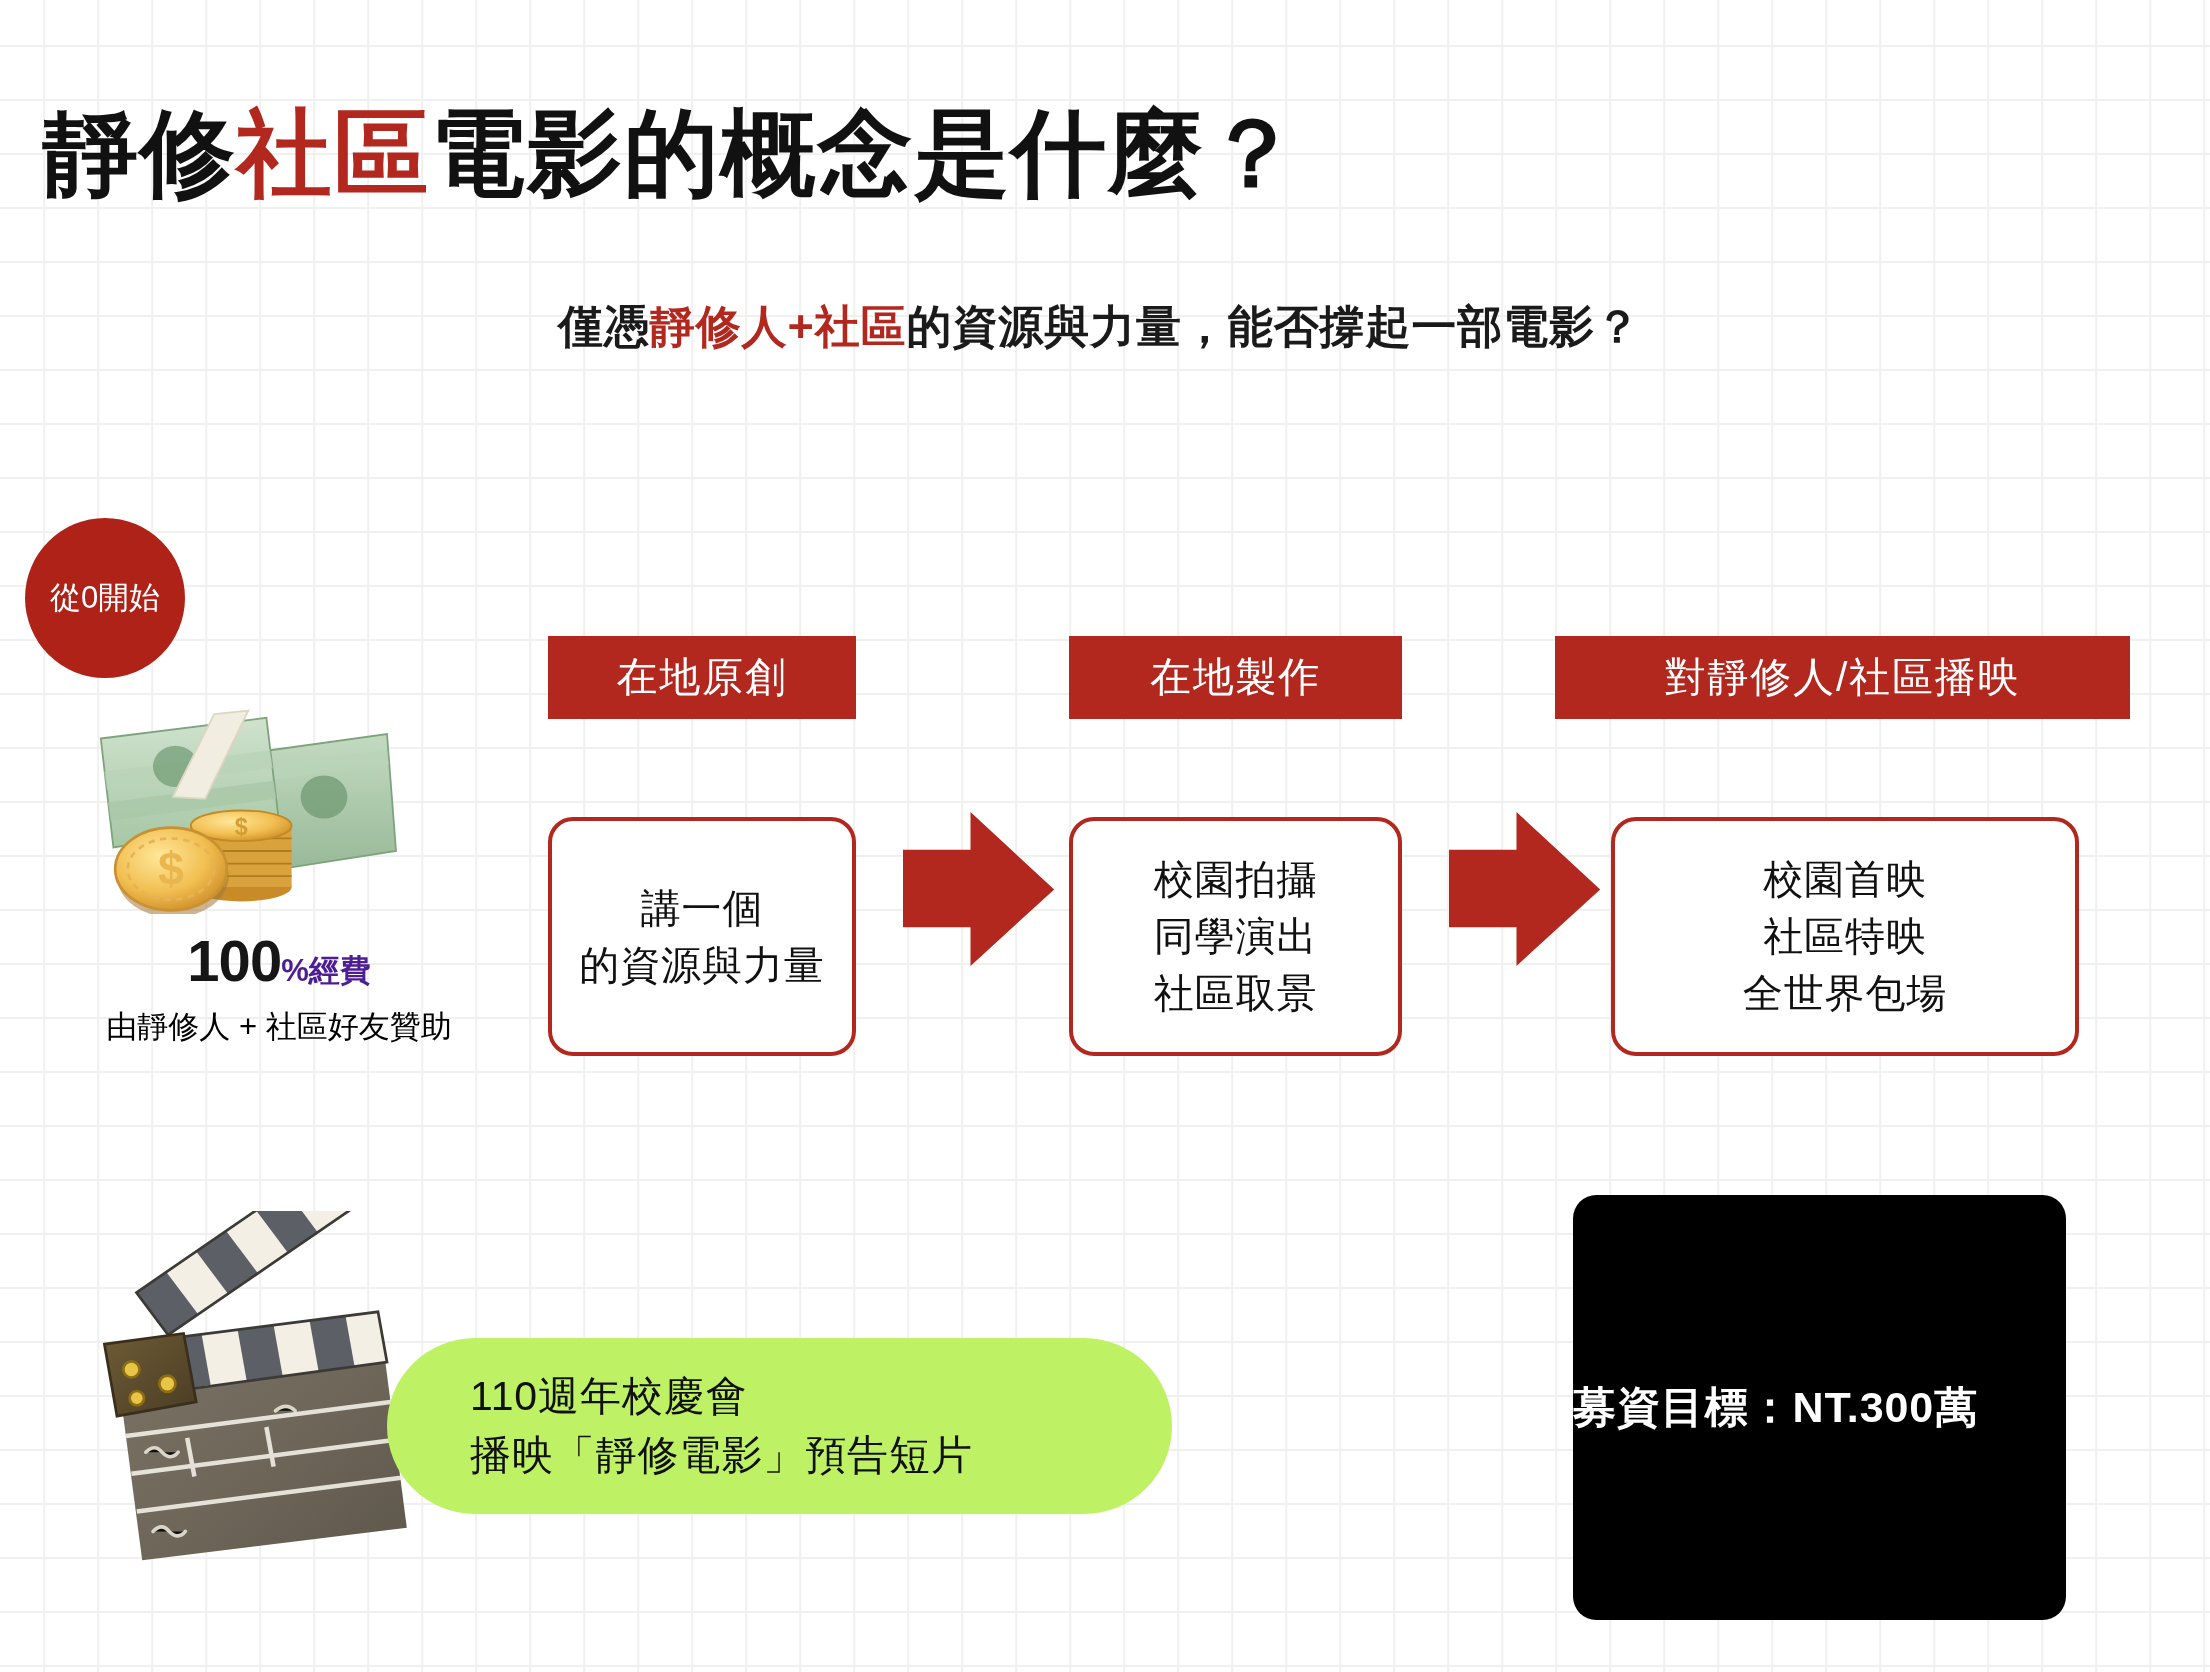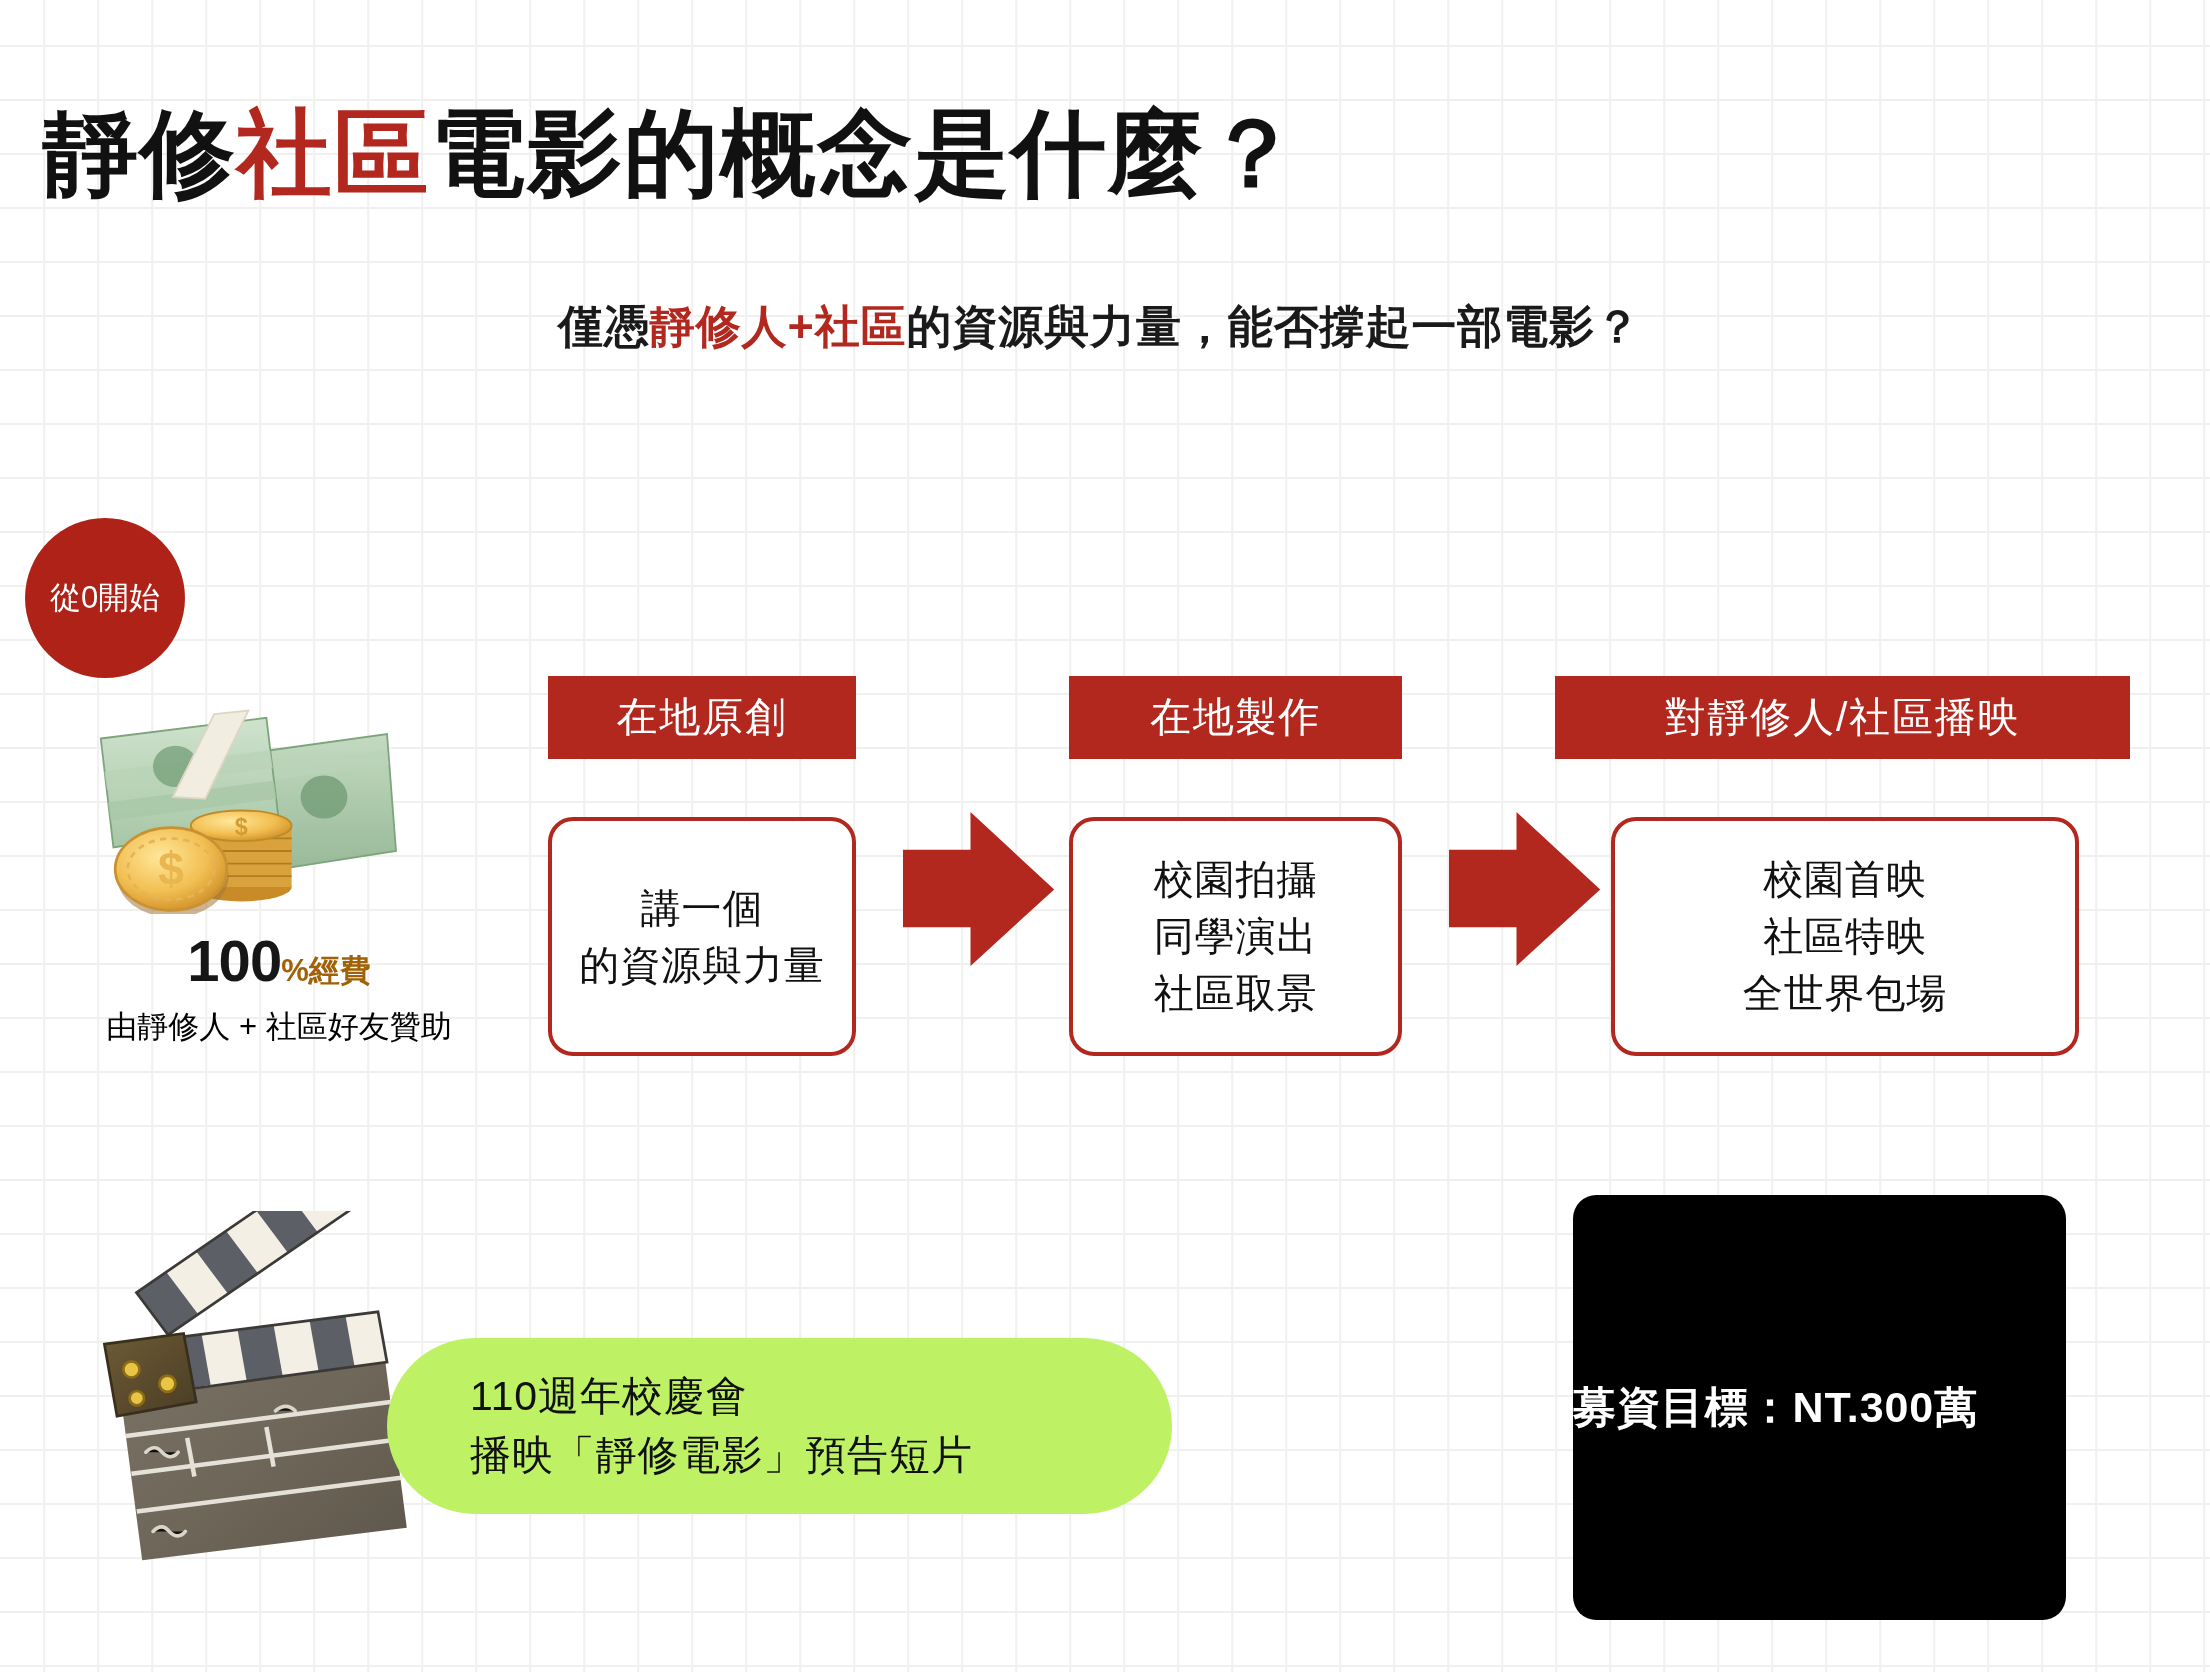--- a/index.html
+++ b/index.html
@@ -52,31 +52,31 @@
 
   
   #money-illustration{ position:absolute; left:90px; top:671px; width:315px; height:243px; }
 
   
   #budget-figure{
     position:absolute; left:99px; top:927px; width:360px;
     text-align:center; white-space:nowrap;
   }
   #budget-figure .num{ font-size:58px; font-weight:800; color:#161616; letter-spacing:-0.9px; }
-  #budget-figure .unit{ font-size:31px; font-weight:800; color:#a16207; }
+  #budget-figure .unit{ font-size:31px; font-weight:800; color:#4c1d95; }
   #budget-note{
     position:absolute; left:90px; top:1006px; width:378px;
     text-align:center; font-size:31px; color:#000000; white-space:nowrap;
   }
 
   
   .phase-header{
     position:absolute; height:83px;
     background:#B2281F;
-    display:flex; align-items:center; justify-content:center;margin-top:40px;
+    display:flex; align-items:center; justify-content:center;
   }
   .phase-header .lbl{
     color:#ffffff; font-size:41px; font-weight:500; white-space:nowrap; letter-spacing:1.8px;
   }
 
   .phase-card{
     position:absolute;
     border:4.5px solid #B2281F; border-radius:25px; background:#ffffff;
     display:flex; flex-direction:column; align-items:center; justify-content:center;
   }

